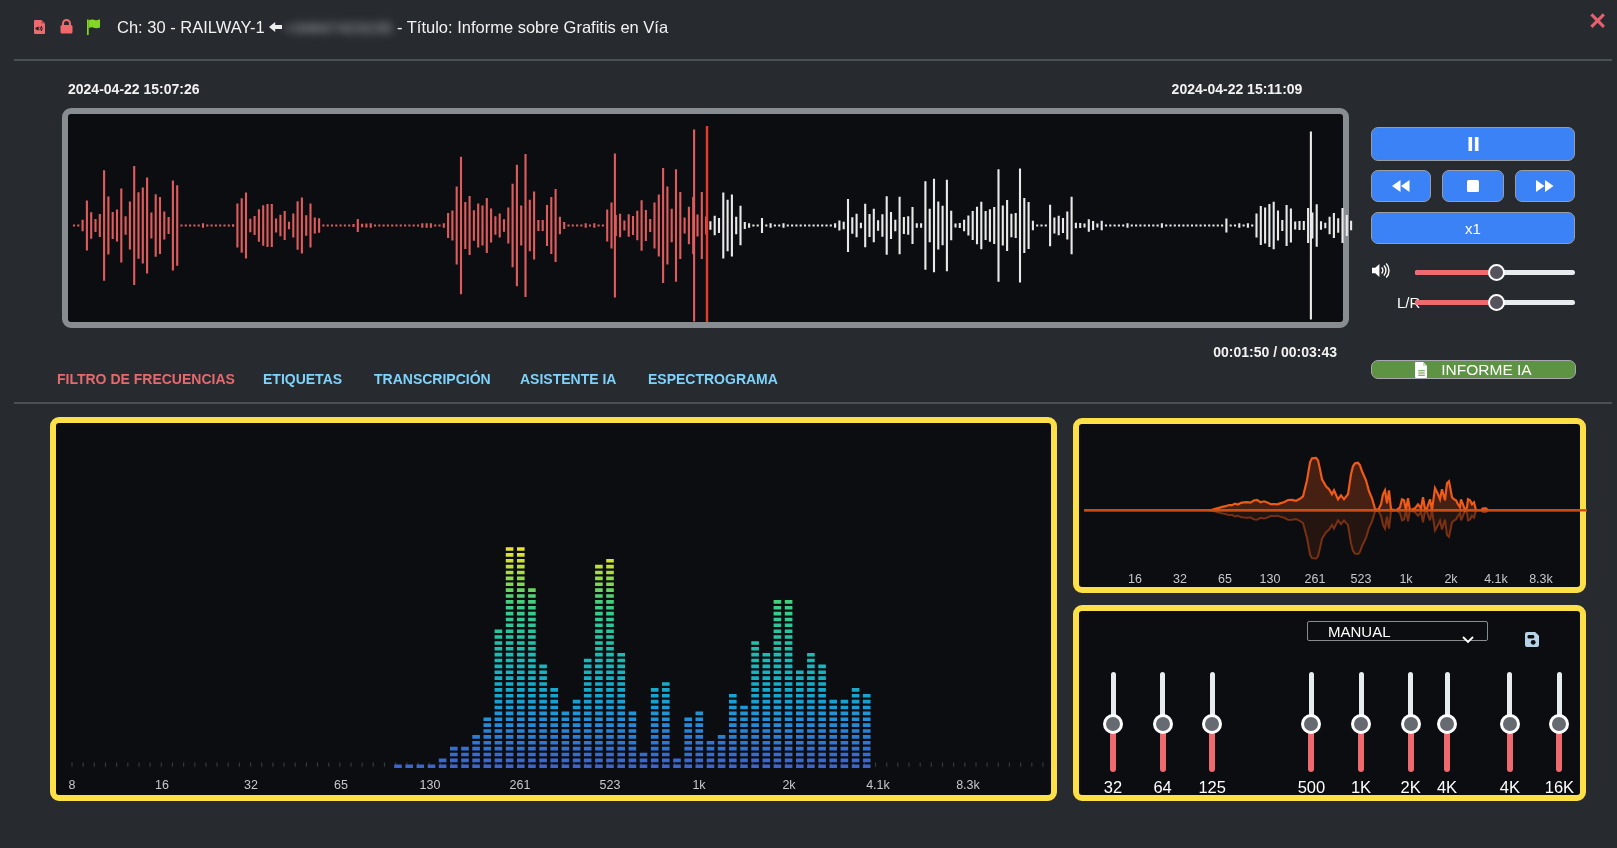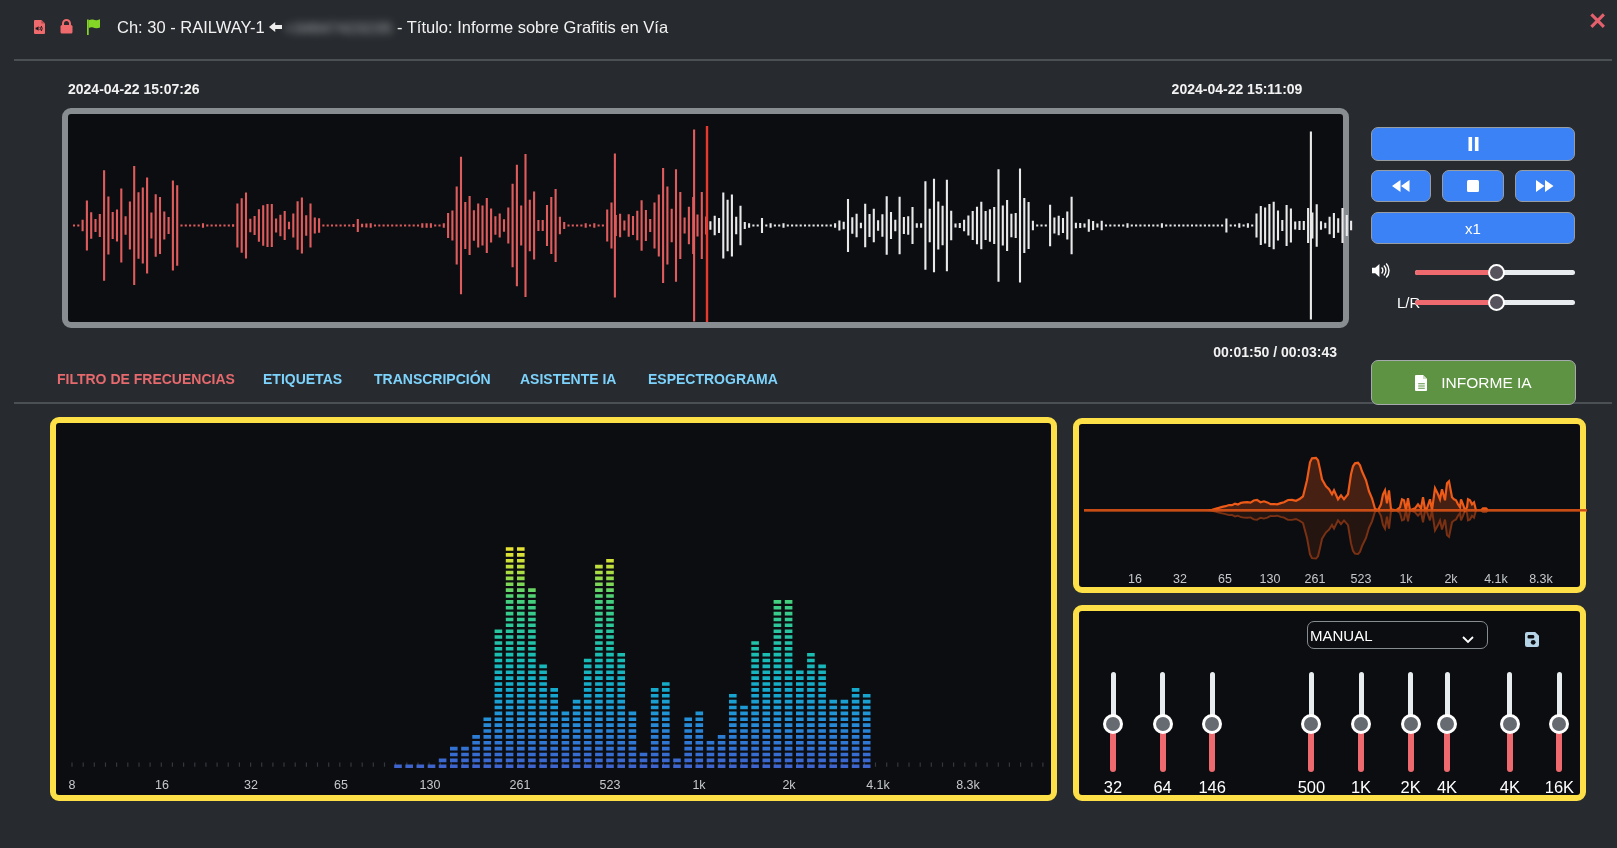--- a/index.html
+++ b/index.html
@@ -84,21 +84,21 @@
 <div class="abs" style="left:1415px;top:300px;width:81px;height:5px;border-radius:3px;background:#ee6a6e;"></div>
 <div class="abs" style="left:1488px;top:294px;width:17px;height:17px;border-radius:50%;background:#56535d;border:2.5px solid #fff;"></div>
 
 <div class="tab" style="left:57px;color:#e6696d;">FILTRO DE FRECUENCIAS</div>
 <div class="tab" style="left:263px;">ETIQUETAS</div>
 <div class="tab" style="left:374px;">TRANSCRIPCIÓN</div>
 <div class="tab" style="left:520px;">ASISTENTE IA</div>
 <div class="tab" style="left:648px;">ESPECTROGRAMA</div>
 <div class="sep" style="top:402px"></div>
 
-<div class="abs" style="left:1371px;top:360px;width:205px;height:45px;background:#5d9342;border:1px solid #a6aaae;border-radius:7px;display:flex;align-items:center;justify-content:center;color:#fff;font-size:15.5px;">
+<div class="abs" style="left:1371px;top:360px;width:205px;height:19px;background:#5d9342;border:1px solid #a6aaae;border-radius:7px;display:flex;align-items:center;justify-content:center;color:#fff;font-size:15.5px;">
 <svg width="13" height="16" viewBox="0 0 13 16" style="margin-right:13px">
       <path d="M1 0h7l4 4v11a1 1 0 0 1-1 1H1a1 1 0 0 1-1-1V1a1 1 0 0 1 1-1z" fill="#fff"></path>
       <path d="M8 0l4 4H8z" fill="#cfd8c9"></path>
       <path d="M3.2 8.7h6.6M3.2 11h6.6M3.2 13.3h6.6" stroke="#5d9342" stroke-width="1.1"></path>
     </svg>
 INFORME IA</div>
 
 <div class="panel" style="left:50px;top:417px;width:1007px;height:384px;">
 <svg width="1007" height="384" viewBox="0 0 1007 384" style="position:absolute;left:0;top:0">
 <defs>
@@ -145,21 +145,21 @@
       <text x="236" y="159" text-anchor="middle" font-size="12.5" fill="#c6c9cc" font-family="Liberation Sans, sans-serif">261</text>
       <text x="282" y="159" text-anchor="middle" font-size="12.5" fill="#c6c9cc" font-family="Liberation Sans, sans-serif">523</text>
       <text x="327" y="159" text-anchor="middle" font-size="12.5" fill="#c6c9cc" font-family="Liberation Sans, sans-serif">1k</text>
       <text x="372" y="159" text-anchor="middle" font-size="12.5" fill="#c6c9cc" font-family="Liberation Sans, sans-serif">2k</text>
       <text x="417" y="159" text-anchor="middle" font-size="12.5" fill="#c6c9cc" font-family="Liberation Sans, sans-serif">4.1k</text>
       <text x="462" y="159" text-anchor="middle" font-size="12.5" fill="#c6c9cc" font-family="Liberation Sans, sans-serif">8.3k</text>
 </svg>
 </div>
 
 <div class="panel" style="left:1073px;top:605px;width:513px;height:196px;">
-<div style="position:absolute;left:228px;top:10px;width:181px;height:28px;border:1px solid #878c91;border-radius:7px;color:#fff;font-size:15px;display:flex;align-items:center;padding-left:2px;">MANUAL<svg width="12" height="8" viewBox="0 0 12 8" style="position:absolute;right:13px;top:14px">
+<div style="position:absolute;left:228px;top:10px;width:181px;height:20px;border:1px solid #878c91;border-radius:2px;color:#fff;font-size:15px;display:flex;align-items:center;padding-left:20px;">MANUAL<svg width="12" height="8" viewBox="0 0 12 8" style="position:absolute;right:13px;top:14px">
         <path d="M1 1l5 5 5-5" stroke="#fff" stroke-width="1.8" fill="none"></path>
       </svg></div>
 <svg style="position:absolute;left:446px;top:21px" width="14" height="15" viewBox="0 0 14 15">
       <path d="M0 2A2 2 0 0 1 2 0h8.2L14 3.8V13a2 2 0 0 1-2 2H2a2 2 0 0 1-2-2z" fill="#b5d3e6"></path>
       <rect x="2.6" y="3" width="6.6" height="3.4" rx="1.2" fill="#0b0d11"></rect>
       <circle cx="8.2" cy="10.3" r="2.4" fill="#0b0d11"></circle>
     </svg>
 <div style="position:absolute;left:0;top:0;width:513px;height:196px;">
 <div class="eqs" style="left:14.0px">
 <div class="trw"></div>
@@ -170,21 +170,21 @@
       <div class="eqs" style="left:63.6px">
 <div class="trw"></div>
         <div class="trr"></div>
         <div class="knob"></div>
 <div class="eql">64</div>
 </div>
       <div class="eqs" style="left:113.2px">
 <div class="trw"></div>
         <div class="trr"></div>
         <div class="knob"></div>
-<div class="eql">146</div>
+<div class="eql">125</div>
 </div>
       <div class="eqs" style="left:212.4px">
 <div class="trw"></div>
         <div class="trr"></div>
         <div class="knob"></div>
 <div class="eql">500</div>
 </div>
       <div class="eqs" style="left:262.0px">
 <div class="trw"></div>
         <div class="trr"></div>

